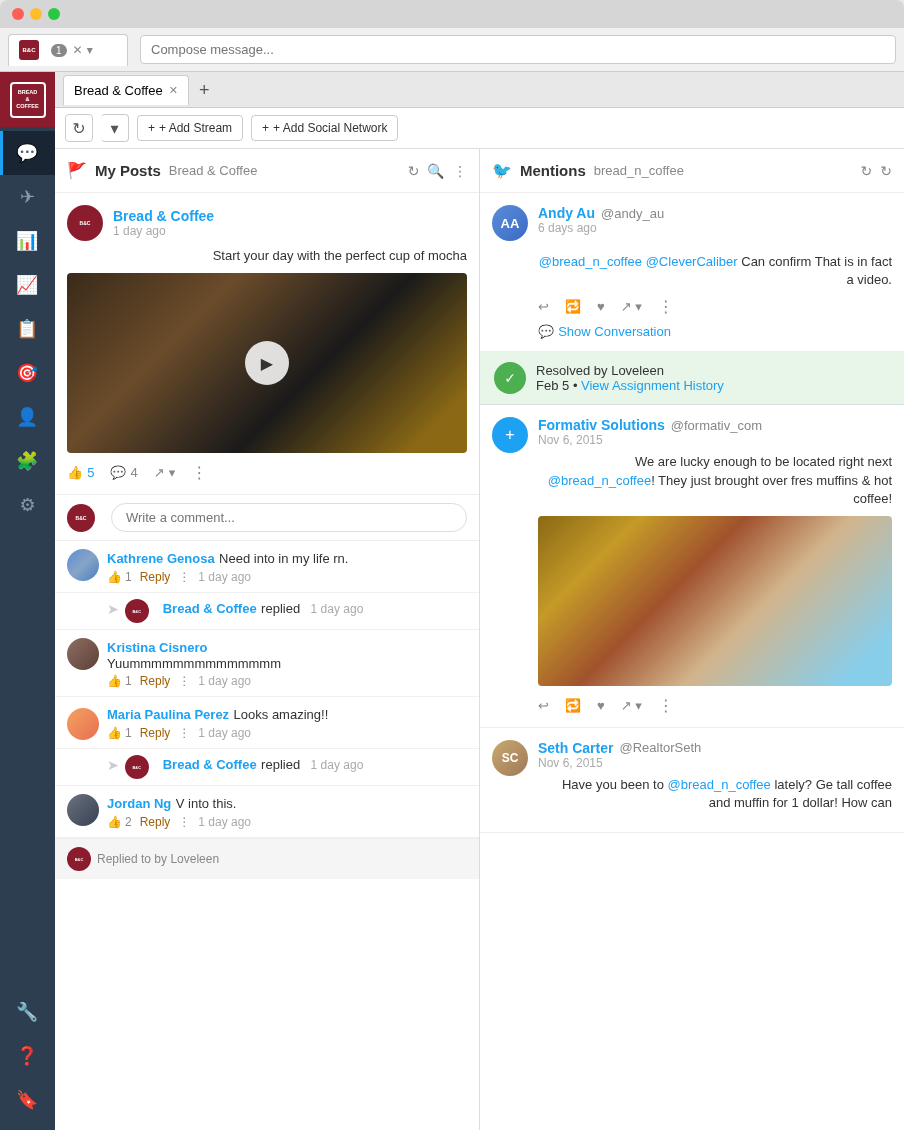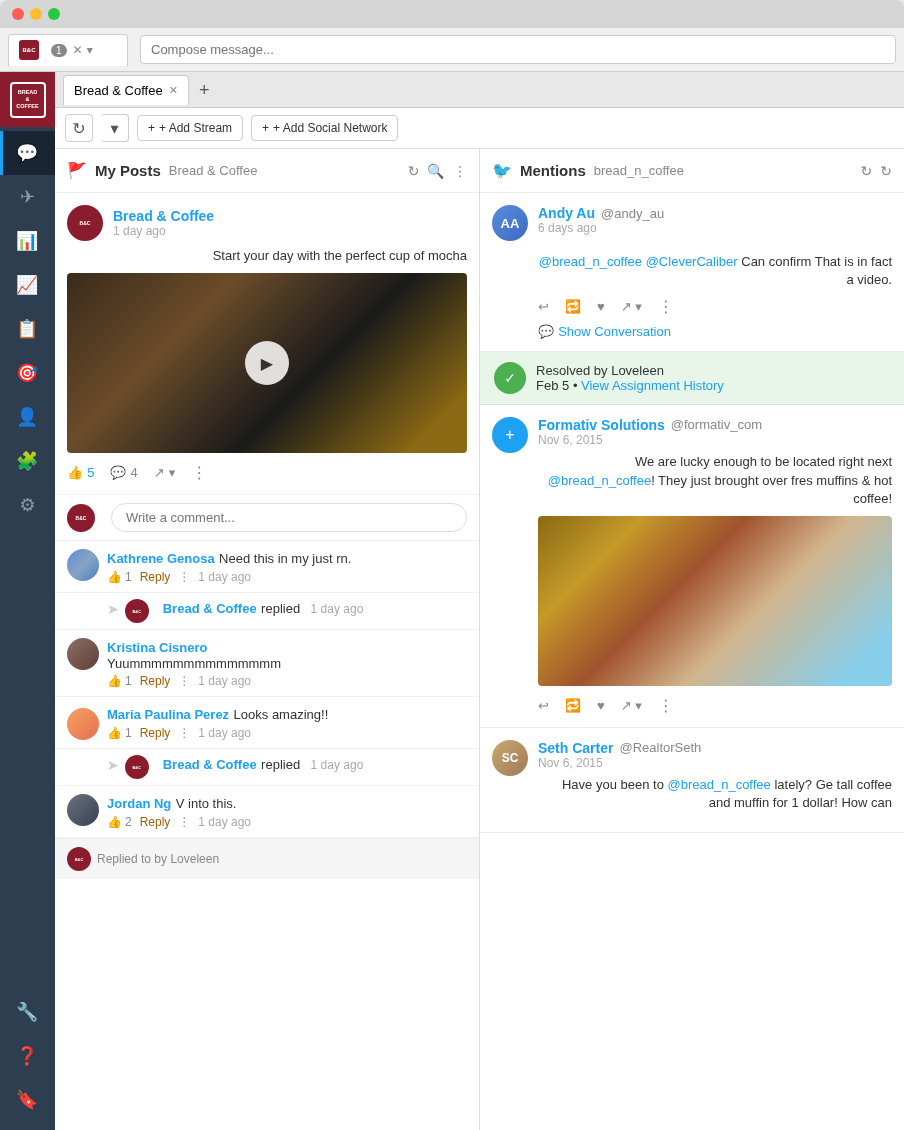--- a/index.html
+++ b/index.html
@@ -553,21 +553,21 @@
               <span style="font-size:5px;">B&amp;C</span>
             </div>
             <input class="comment-input" readonly="" placeholder="Write a comment..." style="">
           </div>
 
           <div class="comment-item">
             <div style="display:flex;align-items:flex-start;">
               <div class="avatar-kathrene"></div>
               <div>
                 <span class="comment-author-name">Kathrene Genosa</span>
-                <span class="comment-text"> Need this in my just rn.</span>
+                <span class="comment-text"> Need into in my life rn.</span>
                 <div class="comment-actions">
                   <div class="comment-like">
                     <span>👍</span>
                     <span>1</span>
                   </div>
                   <span class="comment-reply">Reply</span>
                   <span class="comment-more">⋮</span>
                   <span class="comment-time">1 day ago</span>
                 </div>
               </div>
@@ -713,21 +713,21 @@
                 <span> • </span>
                 <span class="resolved-link">View Assignment History</span>
               </div>
             </div>
           </div>
 
           <div class="mention-card">
             <div style="display:flex;align-items:flex-start;">
               <div class="avatar-formativ">+</div>
               <div style="flex:1;">
-                <div style="display:flex;align-items:flex-start;gap:6px;">
+                <div style="display:flex;align-items:center;gap:6px;">
                   <span class="author-name">Formativ Solutions</span>
                   <span class="author-handle">@formativ_com</span>
                 </div>
                 <div class="post-time">Nov 6, 2015</div>
                 <div class="post-text" style="margin-top:6px;">
                   We are lucky enough to be located right next <span class="mention">@bread_n_coffee</span>! They just brought over fres muffins &amp; hot coffee!
                 </div>
                 <div class="muffin-image"></div>
                 <div class="post-actions">
                   <div class="action-btn">↩</div>

